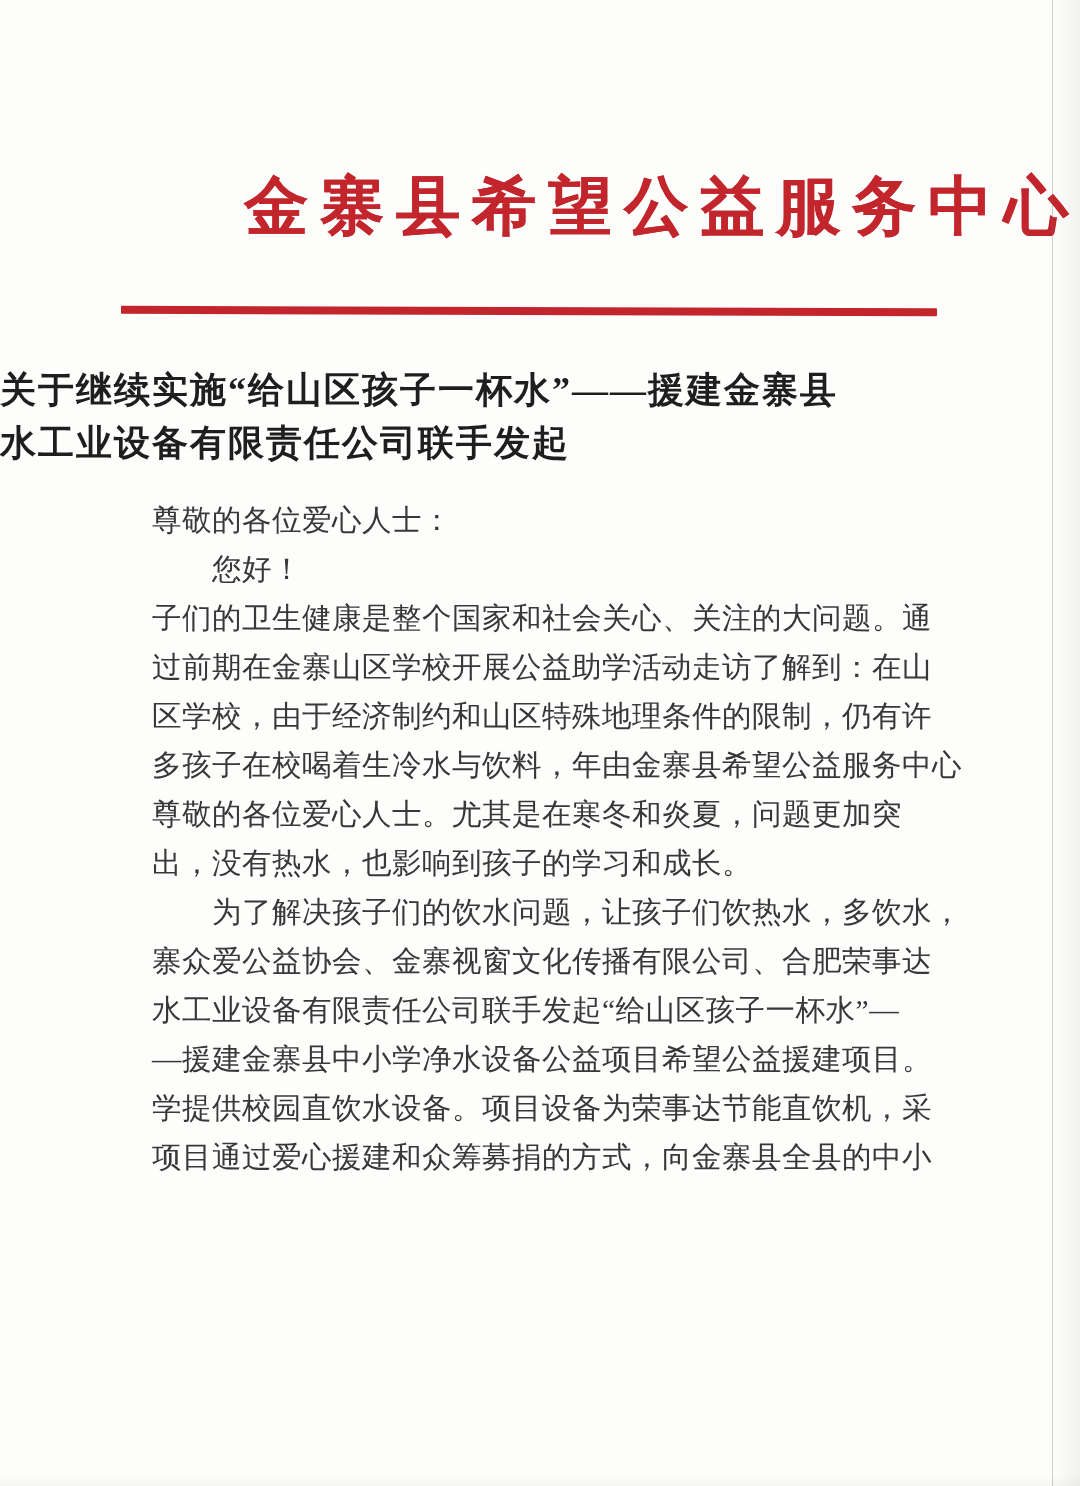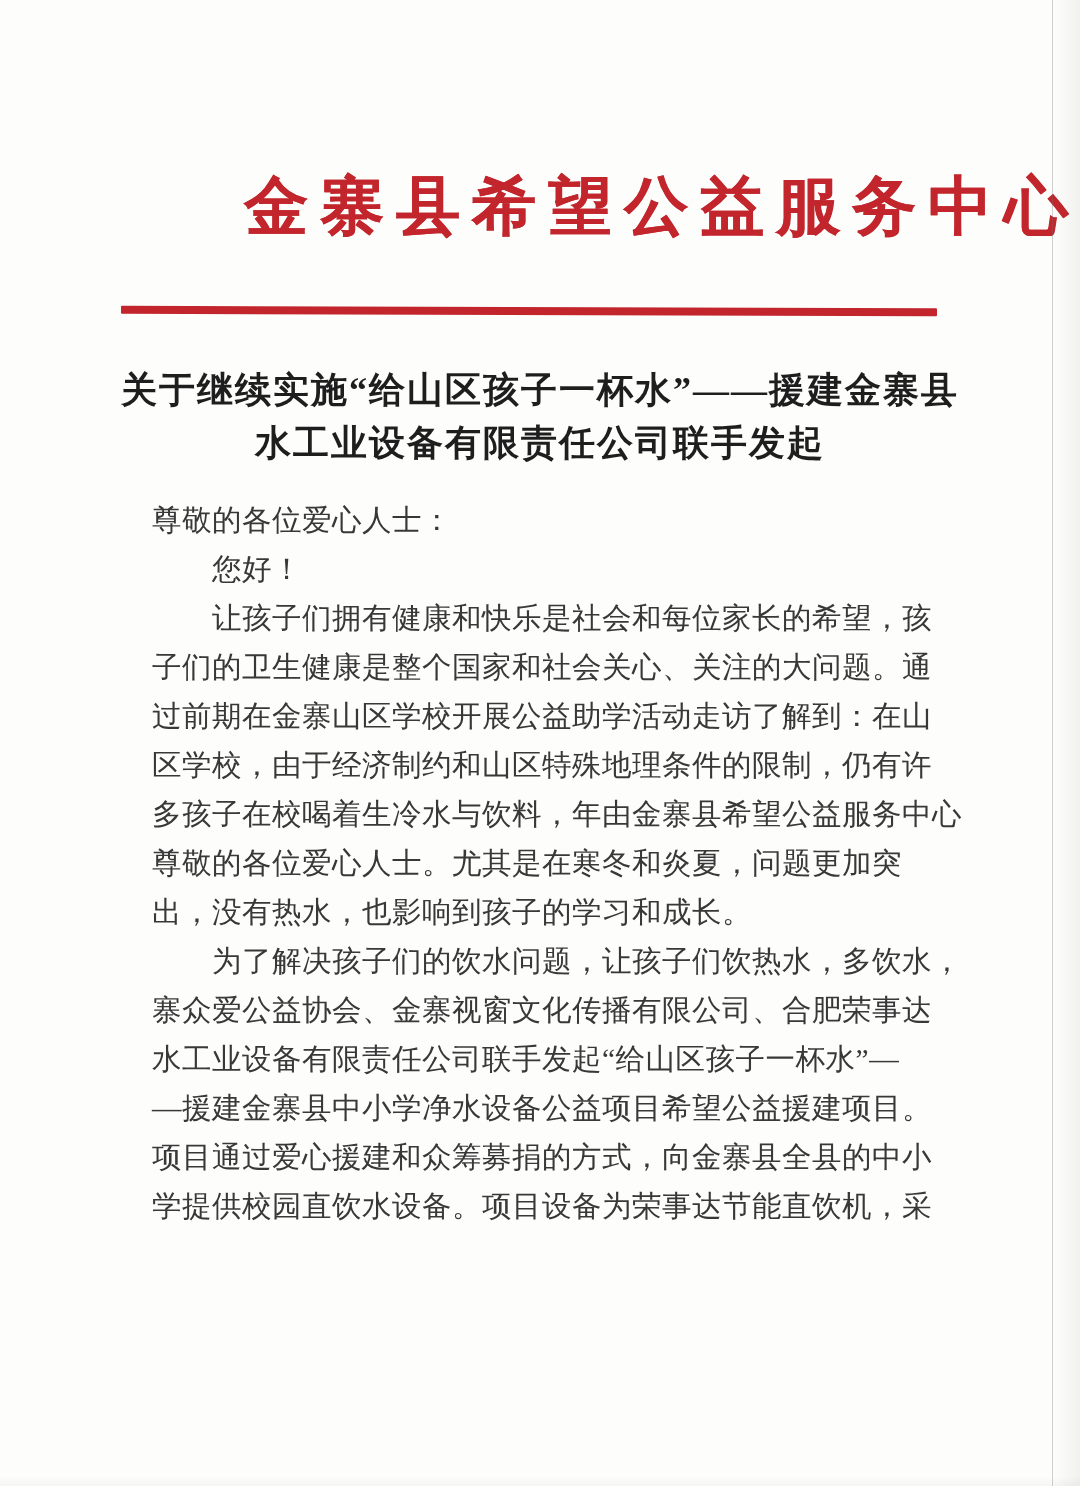--- a/index.html
+++ b/index.html
@@ -62,21 +62,20 @@
     height: 8px;
     background: var(--rule-red);
     transform: rotate(0.18deg);
     border-radius: 1px;
   }
   .doc-title {
     position: absolute;
     top: 364px;
     left: 0;
     width: 100%;
-    text-align: center;
     font-size: 36px;
     line-height: 53px;
     font-weight: 700;
     letter-spacing: 2px;
     color: var(--title-text);
     white-space: nowrap;
   }
   .doc-body {
     position: absolute;
     top: 496px;
@@ -103,31 +102,30 @@
 
   <div class="doc-title">
     <div>关于继续实施“给山区孩子一杯水”——援建金寨县</div>
     <div>水工业设备有限责任公司联手发起</div>
   </div>
 
   <div class="doc-body">
 
   <div class="body-line">尊敬的各位爱心人士：</div>
       <div class="body-line">　　您好！</div>
-      <div class="body-line">　　让孩子们拥有健康和快乐是社会和每位家长的希望，孩</div>
       <div class="body-line">子们的卫生健康是整个国家和社会关心、关注的大问题。通</div>
       <div class="body-line">过前期在金寨山区学校开展公益助学活动走访了解到：在山</div>
       <div class="body-line">区学校，由于经济制约和山区特殊地理条件的限制，仍有许</div>
       <div class="body-line">多孩子在校喝着生冷水与饮料，年由金寨县希望公益服务中心</div>
       <div class="body-line">尊敬的各位爱心人士。尤其是在寒冬和炎夏，问题更加突</div>
       <div class="body-line">出，没有热水，也影响到孩子的学习和成长。</div>
       <div class="body-line">　　为了解决孩子们的饮水问题，让孩子们饮热水，多饮水，</div>
       <div class="body-line">寨众爱公益协会、金寨视窗文化传播有限公司、合肥荣事达</div>
       <div class="body-line">水工业设备有限责任公司联手发起“给山区孩子一杯水”—</div>
       <div class="body-line">—援建金寨县中小学净水设备公益项目希望公益援建项目。</div>
+      <div class="body-line">学提供校园直饮水设备。项目设备为荣事达节能直饮机，采</div>
       <div class="body-line">项目通过爱心援建和众筹募捐的方式，向金寨县全县的中小</div>
-      <div class="body-line">学提供校园直饮水设备。项目设备为荣事达节能直饮机，采</div>
     </div>
 
   <div class="page-edge"></div>
   <div class="page-edge-bottom"></div>
 
 </div>
 
 </body></html>

